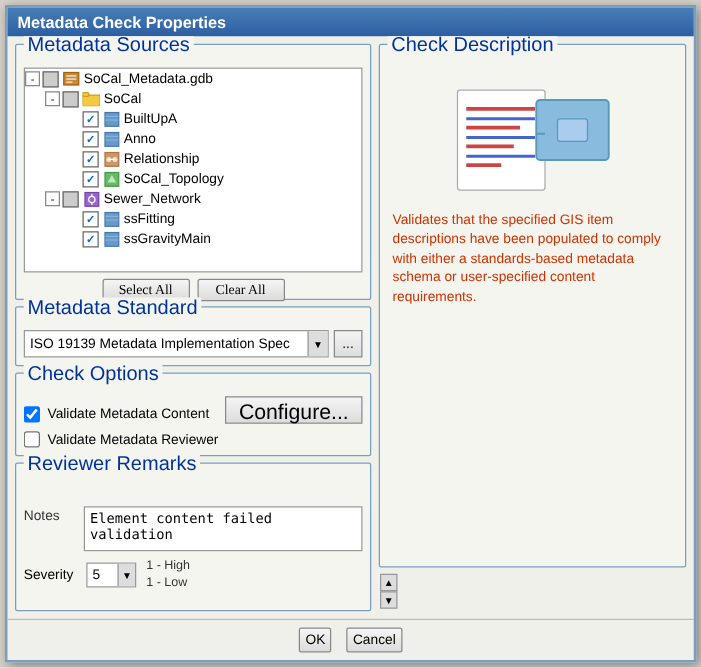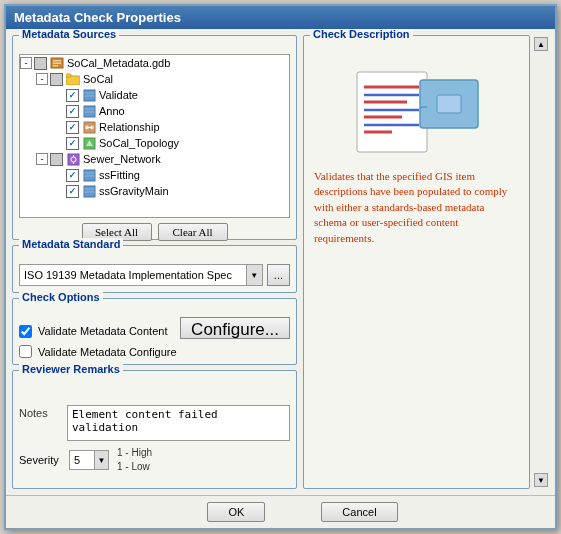--- a/index.html
+++ b/index.html
@@ -48,22 +48,22 @@
     .section-group {
       border: 1px solid #7b9ebd;
       border-radius: 2px;
       padding: 6px;
       padding-top: 0;
       position: relative;
       background: #f5f5f0;
     }
     .section-label {
       color: #003399;
-      font-size: 11px;
-      font-weight: bold;
+      font-size: 16px;
+      font-weight: normal;
       background: #f5f5f0;
       padding: 0 3px;
       margin-bottom: 4px;
       display: inline-block;
       position: absolute;
       top: -8px;
       left: 6px;
     }
     .section-content {
       margin-top: 8px;
@@ -137,27 +137,26 @@
       padding: 2px 12px;
       border: 1px solid #888;
       background: linear-gradient(to bottom, #f5f5f5, #dcdcdc);
       font-size: 11px;
       cursor: pointer;
       border-radius: 2px;
       min-width: 70px;
       font-family: Liberation Serif, serif;
     }
     .btn-ok {
-      padding: 3px 20px;
+      padding: 3px 4px;
       border: 1px solid #888;
       background: linear-gradient(to bottom, #f5f5f5, #dcdcdc);
       font-size: 11px;
       cursor: pointer;
       border-radius: 2px;
-      margin-left: 44px;
     }
     
     .standard-row {
       display: flex;
       align-items: flex-start;
       gap: 4px;
       margin-top: 8px;
     }
     .select-wrapper {
       flex: 1;
@@ -299,21 +298,21 @@
       background: #ddd;
       border: 1px solid #999;
       display: flex;
       align-items: center;
       justify-content: center;
       font-size: 8px;
       cursor: pointer;
     }
     .right-with-scroll {
       display: flex;
-      flex-direction: row;
+      flex-direction: column;
       gap: 3px;
       flex: 1;
       justify-content: flex-end;
     }
     .configure-btn {
       padding: 2px 10px;
       border: 1px solid #888;
       background: linear-gradient(to bottom, #f5f5f5, #dcdcdc);
       font-size: 17px;
       cursor: pointer;
@@ -373,21 +372,21 @@
               <span class="indent"></span>
               <span class="no-expander"></span>
               <span class="checkbox checked"></span>
               <span class="node-icon">
                 <svg width="13" height="13" viewBox="0 0 13 13">
                   <rect x="1" y="1" width="11" height="11" fill="#6699cc" stroke="#4477aa" stroke-width="1"></rect>
                   <line x1="1" y1="4" x2="12" y2="4" stroke="#fff" stroke-width="0.5" opacity="0.5"></line>
                   <line x1="1" y1="7" x2="12" y2="7" stroke="#fff" stroke-width="0.5" opacity="0.5"></line>
                 </svg>
               </span>
-              <span class="node-label">Validate</span>
+              <span class="node-label">BuiltUpA</span>
             </div>
 
             <div class="tree-node">
               <span class="indent"></span>
               <span class="indent"></span>
               <span class="no-expander"></span>
               <span class="checkbox checked"></span>
               <span class="node-icon">
                 <svg width="13" height="13" viewBox="0 0 13 13">
                   <rect x="1" y="1" width="11" height="11" fill="#6699cc" stroke="#4477aa" stroke-width="1"></rect>
@@ -496,21 +495,21 @@
         <div class="section-content">
           <div class="check-options-row">
             <div class="check-row">
               <input type="checkbox" class="check-input" checked="" style="">
               <span class="check-label">Validate Metadata Content</span>
             </div>
             <button class="configure-btn">Configure...</button>
           </div>
           <div class="check-row">
             <input type="checkbox" class="check-input" style="">
-            <span class="check-label">Validate Metadata Configure</span>
+            <span class="check-label">Validate Metadata Reviewer</span>
           </div>
         </div>
       </div>
 
       <div class="section-group" style="padding-top: 10px; flex: 1;">
         <span class="section-label">Reviewer Remarks</span>
         <div class="section-content">
           <div class="notes-row">
             <span class="notes-label">Notes</span>
             <textarea class="notes-input" style="">Element content failed validation</textarea>
@@ -527,21 +526,21 @@
             </div>
           </div>
         </div>
       </div>
 
     </div>
 
     <div class="right-with-scroll">
       <div class="right-section">
         <span class="section-label">Check Description</span>
-        <div style="margin-top: 10px; font-family: Liberation Serif, serif;">
+        <div style="margin-top: 10px;">
           <div class="desc-icon-area">
             <svg width="130" height="95" viewBox="0 0 130 95">
 
               <rect x="5" y="10" width="70" height="80" rx="2" fill="white" stroke="#aaa" stroke-width="1"></rect>
               <line x1="12" y1="25" x2="67" y2="25" stroke="#cc4444" stroke-width="3"></line>
               <line x1="12" y1="33" x2="67" y2="33" stroke="#4466cc" stroke-width="2.5"></line>
               <line x1="12" y1="40" x2="55" y2="40" stroke="#cc4444" stroke-width="3"></line>
               <line x1="12" y1="48" x2="67" y2="48" stroke="#4466cc" stroke-width="2.5"></line>
               <line x1="12" y1="55" x2="50" y2="55" stroke="#cc4444" stroke-width="3"></line>
               <line x1="12" y1="63" x2="67" y2="63" stroke="#4466cc" stroke-width="2.5"></line>

